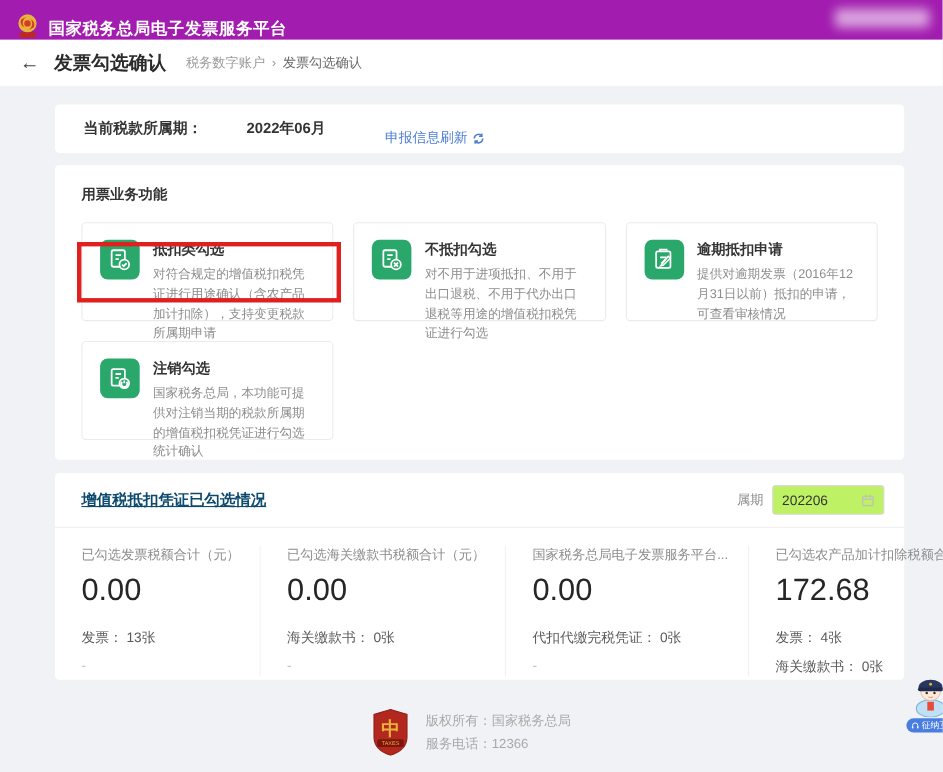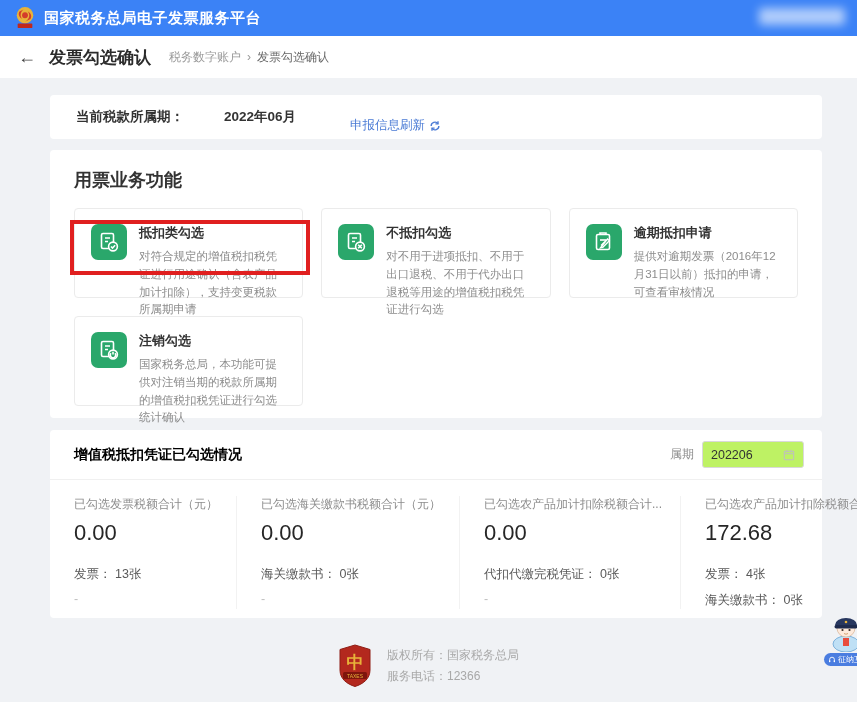--- a/index.html
+++ b/index.html
@@ -1,20 +1,20 @@
 <!DOCTYPE html>
 <html><head>
 <meta charset="utf-8">
 <style>
   * { margin:0; padding:0; box-sizing:border-box; }
   html,body { width:857px; height:702px; overflow:hidden; }
   body { font-family:"Liberation Sans","DejaVu Sans",sans-serif; background:#f0f2f5; position:relative; }
 
   
-  .topbar { height:36px; background:#3b82f6; display:flex; align-items:center; padding:0 14px; position:relative; }
+  .topbar { height:36px; background:#a21caf; display:flex; align-items:flex-end; padding:0 14px; position:relative; }
   .topbar-logo { width:22px; height:24px; margin-right:8px; flex:0 0 auto; }
   .topbar-title { color:#fff; font-size:15px; font-weight:bold; letter-spacing:.5px; }
   .user-blur { position:absolute; right:12px; top:8px; width:86px; height:17px; background:rgba(255,255,255,.6); border-radius:3px; filter:blur(5px); }
 
   
   .crumb-bar { height:42px; background:#fff; display:flex; align-items:center; padding:0 18px; }
   .back-arrow { font-size:18px; color:#444; margin-right:13px; cursor:pointer; line-height:1; }
   .page-title { font-size:17px; font-weight:bold; color:#2b2b2b; margin-right:18px; }
   .trail { font-size:12px; color:#999; display:flex; gap:6px; align-items:center; }
   .trail .current { color:#666; }
@@ -24,42 +24,42 @@
   .panel { background:#fff; border-radius:4px; }
 
   
   .period-card { margin-top:17px; height:44px; display:flex; align-items:center; padding:0 26px; font-size:13.5px;gap:40px; }
   .period-label, .period-value { font-weight:bold; color:#333; }
   .refresh-link { color:#4b7bd5; margin-left:14px; font-size:12.5px; display:flex; align-items:center; gap:4px; cursor:pointer;margin-top:17px; }
   .refresh-link svg { width:12px; height:12px; }
 
   
   .functions { margin-top:11px; height:268px; padding-top:18px; position:relative; }
-  .panel-title { font-size:18px; font-weight:bold; color:#333; padding:0 24px; }
+  .panel-title { font-size:13px; font-weight:bold; color:#333; padding:0 24px; }
   .cards-grid { display:grid; grid-template-columns:repeat(3,1fr); gap:18px; padding:16px 24px 0 24px; }
   .func-card { border:1px solid #ebebeb; border-radius:4px; padding:15px 14px 13px 16px; display:flex; gap:12px; height:90px; background:#fff; cursor:pointer; }
   .func-icon { width:36px; height:36px; border-radius:7px; background:#2aa76b; flex:0 0 auto; display:flex; align-items:center; justify-content:center; }
   .func-icon svg { width:24px; height:24px; }
   .func-texts { min-width:0; }
   .func-title { font-size:13px; font-weight:bold; color:#333; margin-bottom:6px; }
   .func-desc { font-size:11.5px; color:#8c8c8c; line-height:1.55; }
   .highlight-box { position:absolute; left:20px; top:70px; width:240px; height:55px; border:4px solid #e01f1f; pointer-events:none; }
 
   
   .summary { margin-top:12px; height:188px; }
   .summary-header { display:flex; justify-content:space-between; align-items:center; padding:11px 18px 11px 24px; border-bottom:1px solid #f0f0f0; }
-  .summary-title { font-size:14px; font-weight:bold; color:#000000; }
+  .summary-title { font-size:14px; font-weight:bold; color:#0c4a6e;text-decoration:underline; }
   .period-picker { display:flex; align-items:center; gap:8px; font-size:12px; color:#8c8c8c; }
   .period-input { width:102px; height:27px; border:1px solid #d9d9d9; border-radius:3px; display:flex; align-items:center; justify-content:space-between; padding:0 8px; font-size:12.5px; color:#333; background:#bef264; cursor:pointer; }
   .period-input svg { width:12px; height:12px; }
   .stats-row { display:grid; grid-template-columns:repeat(4,1fr); padding:16px 0 0 0; }
   .stat-col { padding:0 18px 0 24px; border-left:1px solid #f2f2f2; }
   .stat-col:first-child { border-left:none; }
   .stat-label { font-size:12px; color:#8c8c8c; white-space:nowrap; overflow:hidden; }
-  .stat-value { font-size:22px; color:#262626; font-weight:500; margin-top:7px; }
+  .stat-value { font-size:28px; color:#262626; font-weight:500; margin-top:7px; }
   .stat-line1 { font-size:12.5px; color:#595959; margin-top:20px; }
   .stat-line2 { font-size:12.5px; color:#595959; margin-top:9px; }
   .stat-line2.dim { color:#bfbfbf; }
 
   
   .footer { margin-top:18px; display:flex; justify-content:center; align-items:center; gap:15px; padding:8px 0; }
   .footer-badge { width:34px; height:43px; }
   .footer-lines { font-size:12px; color:#a8a8a8; line-height:21px; }
 
   
@@ -199,21 +199,21 @@
         <div class="stat-line1">发票： 13张</div>
         <div class="stat-line2 dim">-</div>
       </div>
       <div class="stat-col">
         <div class="stat-label">已勾选海关缴款书税额合计（元）</div>
         <div class="stat-value">0.00</div>
         <div class="stat-line1">海关缴款书： 0张</div>
         <div class="stat-line2 dim">-</div>
       </div>
       <div class="stat-col">
-        <div class="stat-label">已勾选农产品加计扣除税额合计...</div>
+        <div class="stat-label">国家税务总局电子发票服务平台...</div>
         <div class="stat-value">0.00</div>
         <div class="stat-line1">代扣代缴完税凭证： 0张</div>
         <div class="stat-line2 dim">-</div>
       </div>
       <div class="stat-col">
         <div class="stat-label">已勾选农产品加计扣除税额合计（...</div>
         <div class="stat-value">172.68</div>
         <div class="stat-line1">发票： 4张</div>
         <div class="stat-line2">海关缴款书： 0张</div>
       </div>

